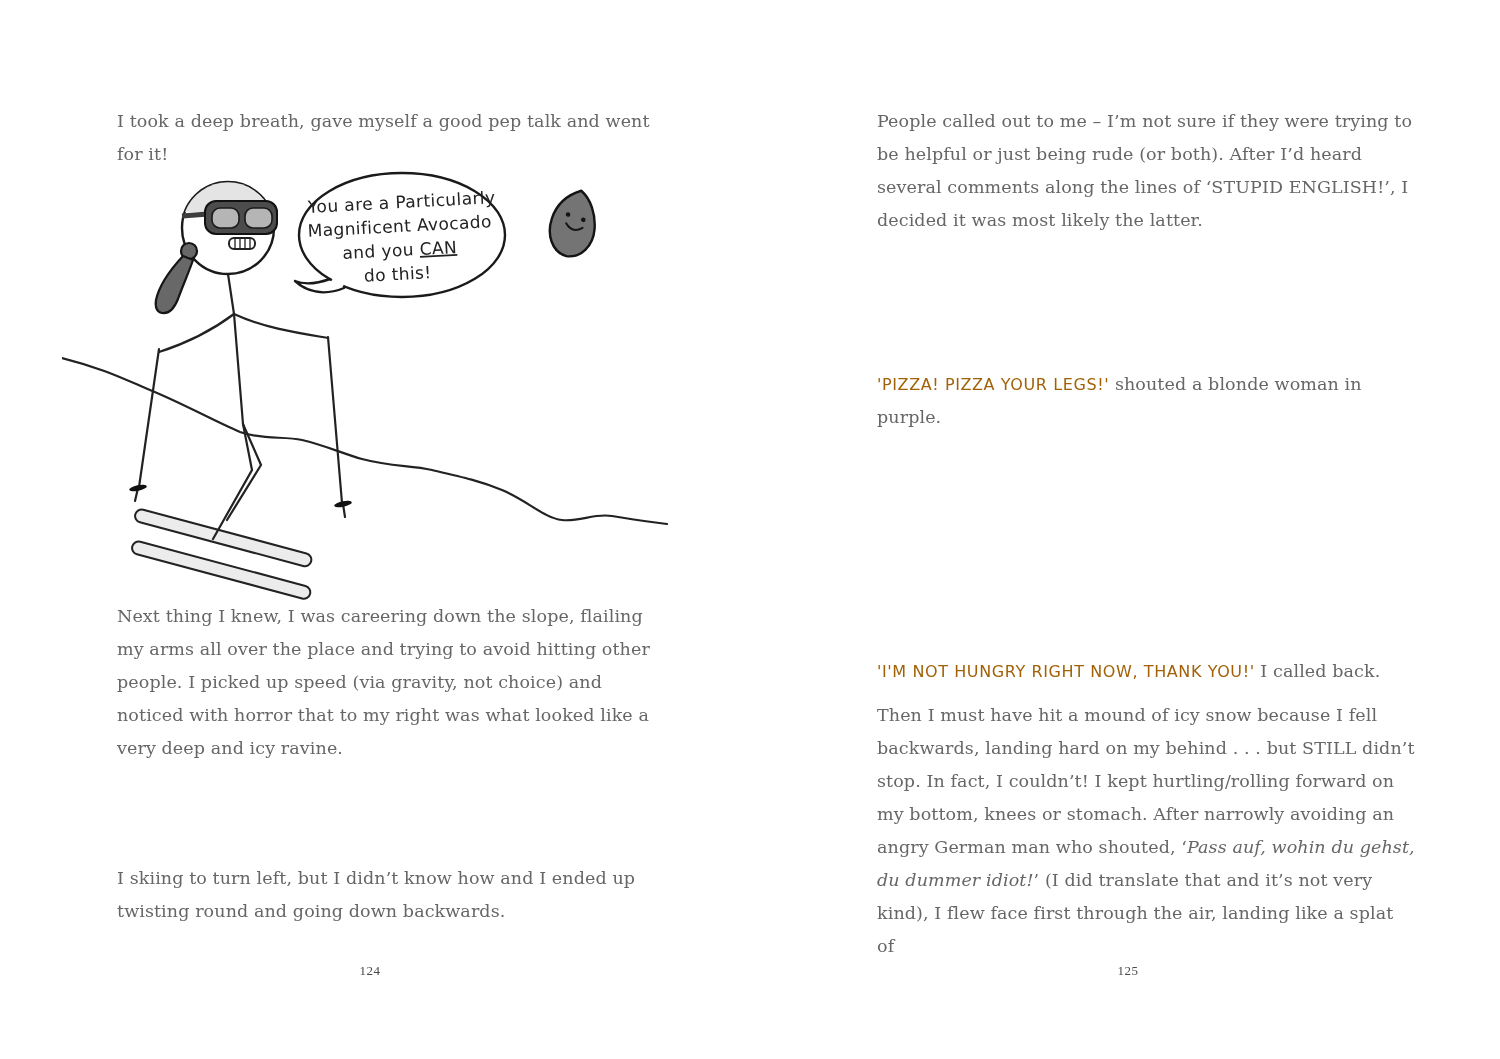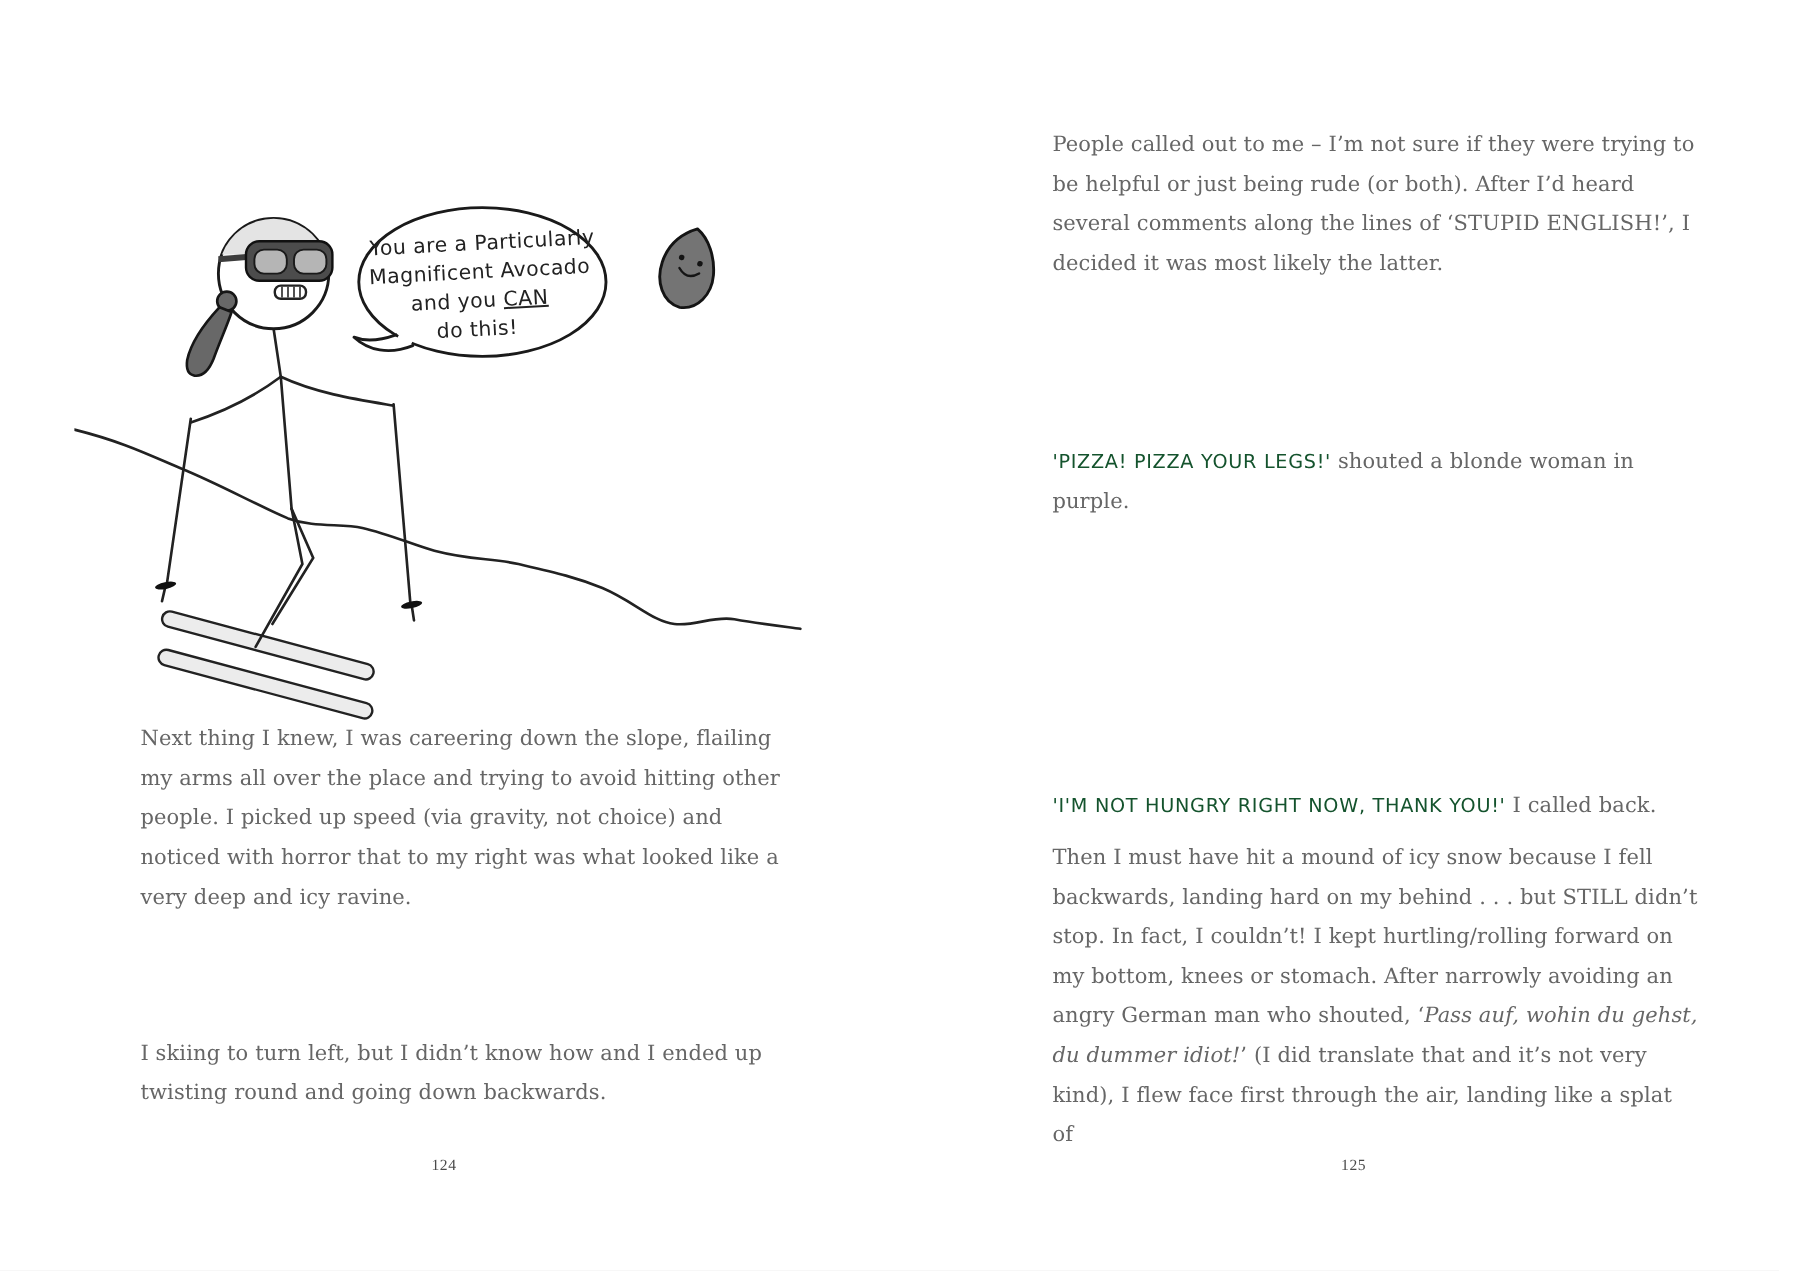--- a/index.html
+++ b/index.html
@@ -10,40 +10,41 @@
   }
   .para{
     position:absolute;width:540px;
     font-size:17.5px;line-height:33px;letter-spacing:0.1px;
     color:#666666;text-align:left;
   }
   .col-left{left:117px;}
   .col-right{left:877px;width:538px;}
   .shout{
     font-family:"DejaVu Sans",sans-serif;
-    font-size:16px;letter-spacing:0.6px;color:#14532d;
+    font-size:16px;letter-spacing:0.6px;color:#a16207;
   }
   .ital{font-style:italic;}
   .oneline{white-space:nowrap;margin-top:25px;}
   .pagenum{
     position:absolute;width:60px;text-align:center;top:963px;
     font-family:Liberation Serif, serif;font-size:13px;
     letter-spacing:0.5px;color:#4a4a4a;
   }
   .illo{position:absolute;left:62px;top:168px;width:610px;height:436px;}
   .bubble-text{
     font-family:"DejaVu Sans",sans-serif;font-size:17px;
     letter-spacing:0.4px;fill:#222222;
   }
 </style>
 </head>
 <body>
 
 <div class="spread">
 
+  <div class="para col-left" style="top:105px">I took a deep breath, gave myself a good pep talk and went for it!</div>
 
   <svg class="illo" viewBox="0 0 610 436">
 
     <path d="M0,190 C40,200 62,211 88,222 C122,236 150,252 178,264 C200,272 222,268 240,272
              C262,277 282,286 300,291 C330,299 348,297 370,302 C400,309 418,313 440,322
              C466,333 482,350 500,352 C518,354 532,345 550,348 C572,352 590,354 605,356" fill="none" stroke="#222222" stroke-width="2.2" stroke-linecap="round"></path>
 
     <g>
       <g transform="rotate(15 75 340)">
         <rect x="75" y="340" width="182" height="13" rx="6.5" fill="#ececec" stroke="#222222" stroke-width="2"></rect>

